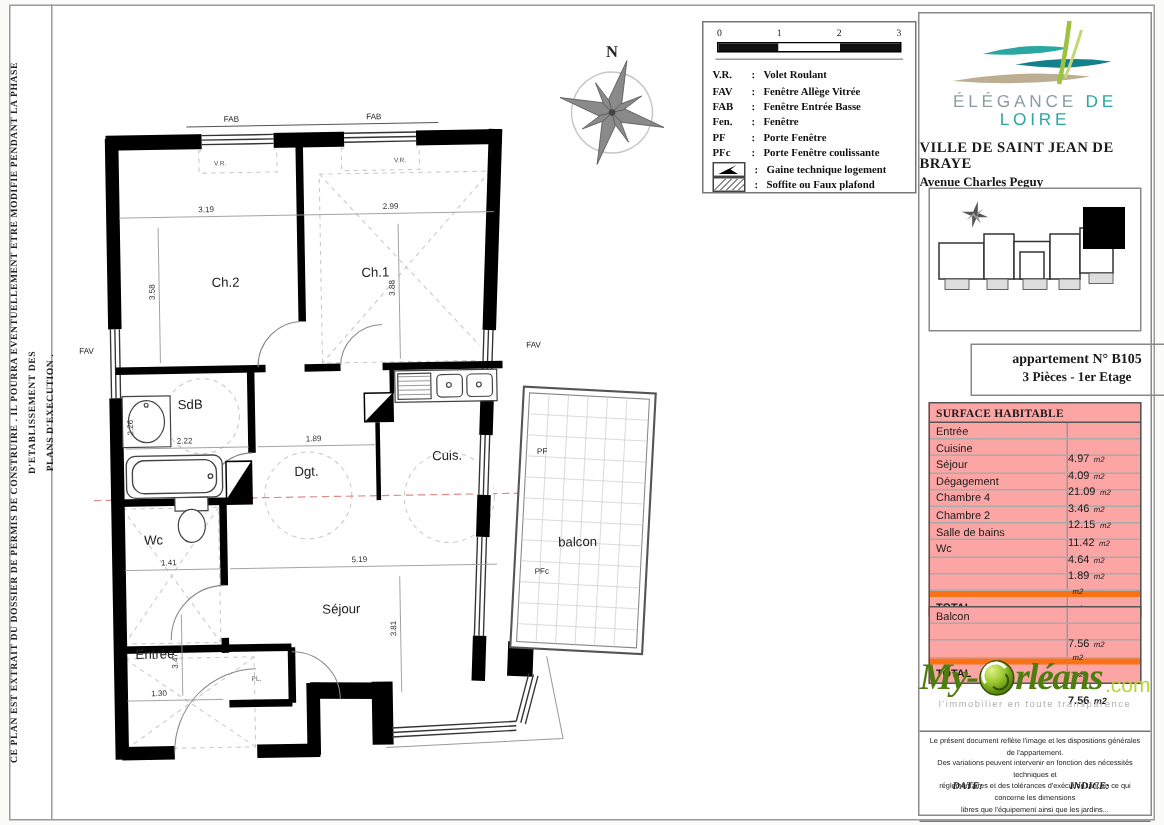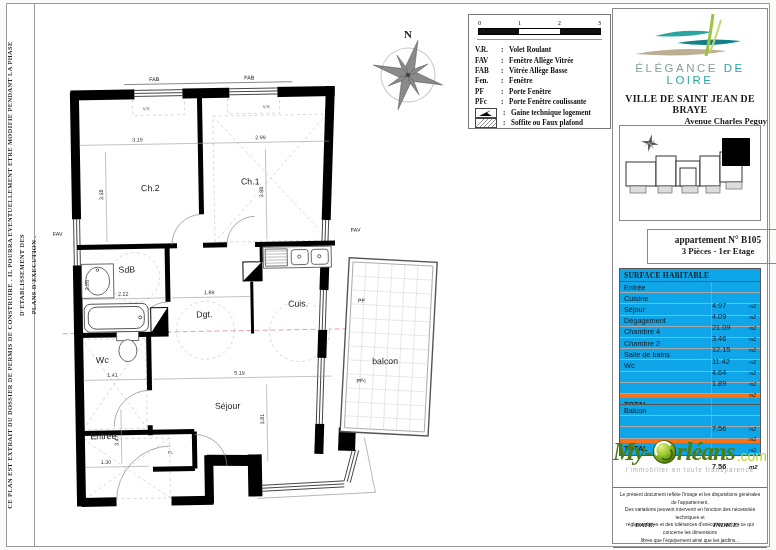--- a/index.html
+++ b/index.html
@@ -26,36 +26,36 @@
   .lg-colon{width:8px;}
   .lg-label{flex:1;white-space:nowrap;font-family:Liberation Serif, serif;}
   .lg-ico{width:20px;height:8px;border:1px solid #444;margin-right:6px;display:inline-block;position:relative;overflow:hidden;flex:none;}
   .ico-gaine svg,.ico-soffite svg{position:absolute;left:0;top:0;}
 
   
   .panel{position:absolute;left:612px;top:8px;width:154px;height:534px;border:1px solid #8a8a8a;background:#fff;}
   .brandart{display:block;margin:3px auto 0 auto;}
   .brandline{ text-align:center;font-family:"Liberation Sans",sans-serif;font-size:11.5px;letter-spacing:2.5px;margin-top:-2px;}
   .brand-g{color:#8a9f9c;} .brand-t{color:#2aa7a2;}
-  .city{text-align:center;font-weight:bold;font-size:9.8px;margin-top:7px;letter-spacing:.3px;}
-  .street{text-align:right;font-weight:bold;font-size:8.6px;margin-top:1px;}
+  .city{font-weight:bold;font-size:9.8px;margin-top:7px;letter-spacing:.3px;}
+  .street{text-align:left;font-weight:bold;font-size:8.6px;margin-top:1px;}
   .company{text-align:center;font-style:italic;font-size:6px;margin-top:1px;color:#333;}
   .thumbbox{position:absolute;left:6px;top:116px;width:140px;height:94px;border:1px solid #888;background:#fff;}
   .aptbox{position:absolute;left:6px;top:220px;width:140px;height:33px;border:1px solid #888;
           text-align:center;font-weight:bold;margin-left:28px;}
   .apt1{font-size:9.3px;margin-top:5px;} .apt2{font-size:8.8px;margin-top:1px;}
-  .stable{position:absolute;left:6px;width:140px;border:1px solid #555;background:#0ea5e9;
+  .stable{position:absolute;left:6px;width:140px;border:1px solid #555;background:#fca5a5;
           font-family:"Liberation Sans",sans-serif;}
   .st-surface{top:259px;} .st-annex{top:395px;}
   .thead{font-family:"Liberation Serif",serif;font-weight:bold;font-size:7.6px;
          border-bottom:1px solid #555;padding:1.5px 0 1.5px 4px;letter-spacing:.2px;}
   .trow{display:flex;height:10.2px;border-bottom:1px solid #aaa;align-items:center;font-size:7.3px;}
   .trow:last-child{border-bottom:none;}
   .tl{flex:1;padding-left:4px;border-right:1px solid #999;height:100%;display:flex;align-items:center;}
-  .tv{width:46px;text-align:right;display:flex;justify-content:space-between;align-items:baseline;padding-right:2px;margin-top:36px;}
+  .tv{width:46px;text-align:right;display:flex;justify-content:flex-start;align-items:baseline;padding-right:2px;margin-top:36px;}
   .tvv{font-size:7.3px;}
   .u{font-size:5.2px;font-style:italic;margin-left:3px;width:9px;text-align:left;}
   .trow.total{border-top:4px solid #f97316;height:12.5px;font-weight:bold;border-bottom:none;}
   .trow.total .u{font-size:6px;font-weight:bold;}
 
   .agency{position:absolute;left:0;top:428px;width:154px;text-align:center;}
   .agrow{display:flex;justify-content:center;align-items:center;}
   .script{font-family:"Liberation Serif",serif;font-style:italic;font-weight:bold;color:#4d7c0f;font-size:25px;letter-spacing:-1px;}
   .tld{font-family:"Liberation Sans",sans-serif;color:#b9d334;font-size:14px;margin-left:2px;align-self:flex-end;padding-bottom:3px;}
   .tagline{font-family:"Liberation Sans",sans-serif;font-size:6.3px;color:#b0b0b0;letter-spacing:1px;margin-top:-1px;}
@@ -340,21 +340,21 @@
         <span class="lg-label">Volet Roulant</span>
       </div>
     <div class="lg-row">
         <span class="lg-code">FAV</span>
         <span class="lg-colon">:</span>
         <span class="lg-label">Fenêtre Allège Vitrée</span>
       </div>
     <div class="lg-row">
         <span class="lg-code">FAB</span>
         <span class="lg-colon">:</span>
-        <span class="lg-label">Vitrée Allège Basse</span>
+        <span class="lg-label">Fenêtre Entrée Basse</span>
       </div>
     <div class="lg-row">
         <span class="lg-code">Fen.</span>
         <span class="lg-colon">:</span>
         <span class="lg-label">Fenêtre</span>
       </div>
     <div class="lg-row">
         <span class="lg-code">PF</span>
         <span class="lg-colon">:</span>
         <span class="lg-label">Porte Fenêtre</span>

